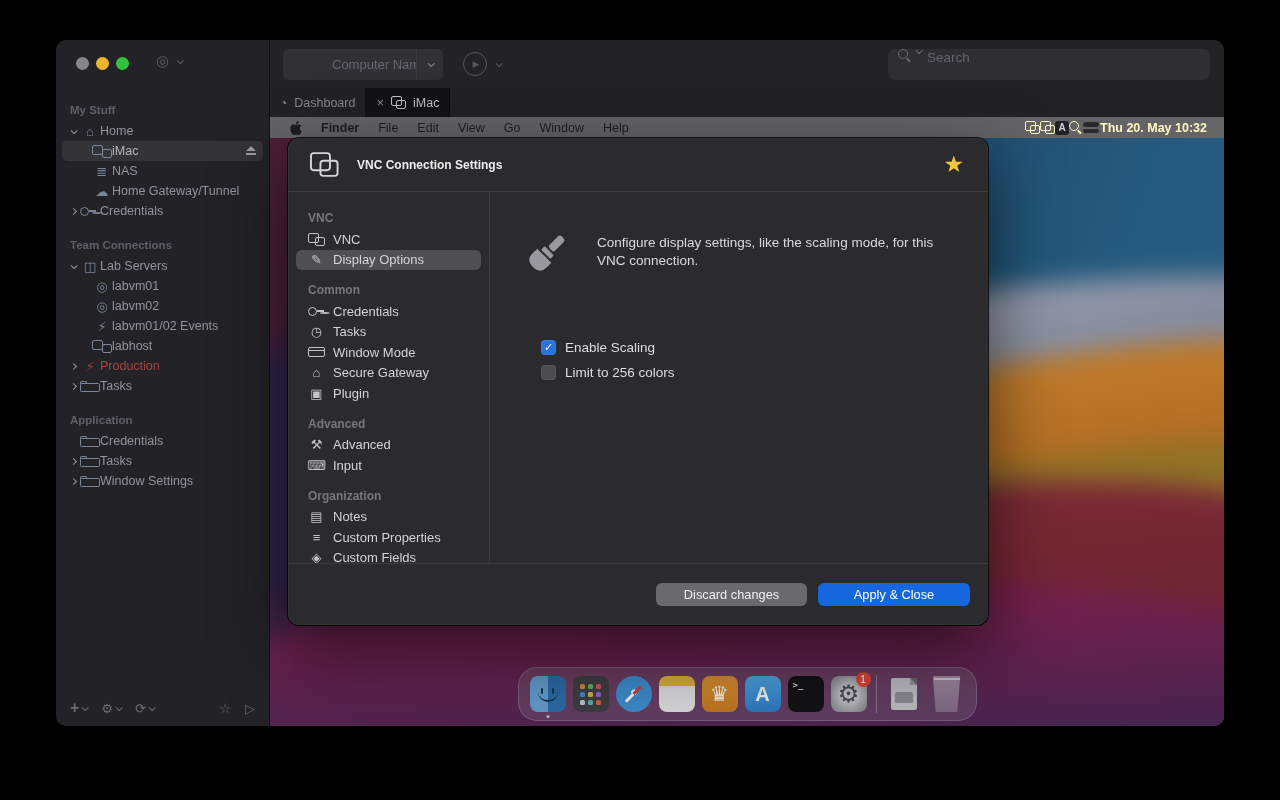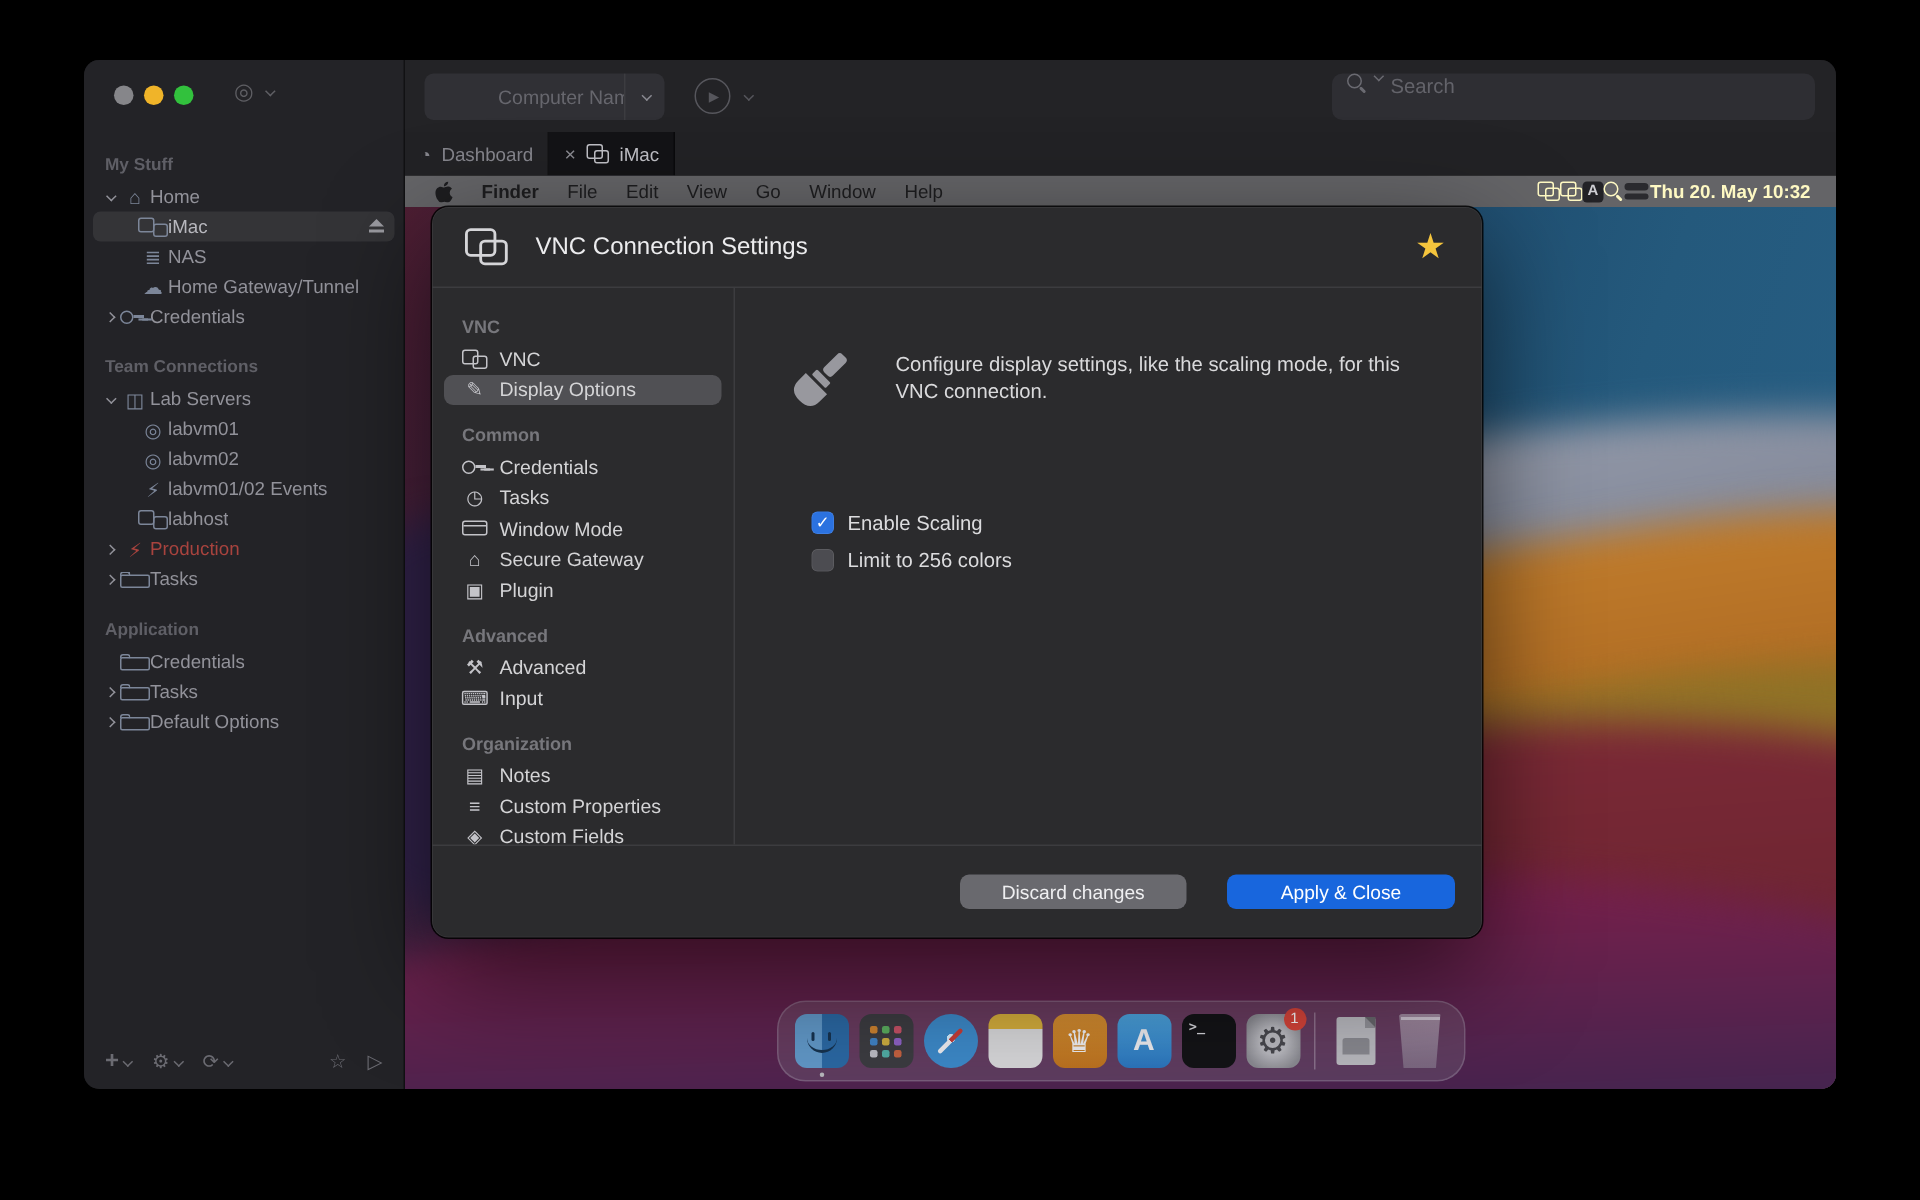--- a/index.html
+++ b/index.html
@@ -143,40 +143,40 @@
   .dk-trash{width:30px;height:36px;background:linear-gradient(180deg,rgba(205,205,213,.5),rgba(160,160,170,.42));
             clip-path:polygon(4% 0,96% 0,86% 100%,14% 100%);border-radius:3px;position:relative;margin:0 3px;}
   .dk-trash::before{content:"";position:absolute;top:2px;left:2px;right:2px;height:2px;background:rgba(235,235,240,.55);}
 
   
   .dialog{position:absolute;left:232px;top:98px;width:700px;height:487px;border-radius:11px;background:#2b2b2d;z-index:50;
           box-shadow:0 0 0 1px rgba(0,0,0,.85),0 24px 70px rgba(0,0,0,.6),inset 0 0 0 .5px rgba(255,255,255,.08);
           display:flex;flex-direction:column;color:#d6d6d8;}
   .dlg-header{flex:0 0 54px;display:flex;align-items:center;padding:0 24px 0 22px;border-bottom:1px solid #3c3c3f;}
   .dlg-hicon{color:#d5d5d8;transform:scale(1.9);transform-origin:left center;margin-right:14px;}
-  .dlg-title{font-size:16px;font-weight:400;color:#ececee;margin-left:18px;}
+  .dlg-title{font-size:12px;font-weight:700;color:#ececee;margin-left:18px;}
   .dlg-star{margin-left:auto;color:#f5c53d;font-size:23px;line-height:1;}
   .dlg-body{flex:1;display:flex;min-height:0;}
   .dlg-nav{flex:0 0 202px;border-right:1px solid #3c3c3f;padding:6px 8px 0 8px;font-size:13px;overflow:hidden;}
   .dnav-title{color:#77777c;font-weight:700;font-size:12px;padding:13px 12px 4px 12px;}
   .dnav-row{display:flex;align-items:center;gap:8px;height:20.5px;padding:0 10px 0 12px;border-radius:6px;color:#d4d4d6;}
   .dnav-row .ic{width:17px;flex:0 0 17px;display:flex;align-items:center;justify-content:center;color:#c3c3c8;font-size:13px;line-height:1;}
   .dnav-row.selected{background:#505054;}
   .dlg-content{flex:1;padding:36px 40px 0 28px;}
   .info-row{display:flex;gap:25px;align-items:flex-start;}
   .info-icon{flex:0 0 54px;}
   .info-text{font-size:13.5px;line-height:1.32;color:#dadadc;max-width:360px;margin-top:6px;}
   .cb-block{margin-top:54px;margin-left:23px;display:flex;flex-direction:column;gap:10px;}
   .cb-row{display:flex;align-items:center;gap:9px;}
   .cb{width:15px;height:15px;border-radius:4px;background:#4c4c51;box-shadow:inset 0 0 0 .5px rgba(255,255,255,.12);position:relative;}
   .cb.checked{background:#2b72e0;}
   .cb.checked::before{content:"✓";position:absolute;inset:0;display:flex;align-items:center;justify-content:center;color:#fff;font-size:11px;font-weight:700;}
   .cb-label{font-size:13.5px;color:#dcdcde;}
   .dlg-footer{flex:0 0 62px;border-top:1px solid #3c3c3f;display:flex;align-items:center;justify-content:flex-end;gap:11px;padding:0 18px;}
-  .btn{height:23px;border:none;border-radius:6px;font-size:12.8px;font-weight:500;font-family:inherit;display:flex;align-items:center;justify-content:center;margin-left:16px;}
+  .btn{height:23px;border:none;border-radius:6px;font-size:12.8px;font-weight:500;font-family:inherit;display:flex;align-items:center;justify-content:center;}
   .btn-discard{width:151px;background:#69696e;color:#efeff1;}
   .btn-apply{width:152px;background:#1866dd;color:#fff;}
 </style>
 </head>
 <body>
 
 <div class="screen">
   <div class="app-window">
 
     <aside class="sidebar">
@@ -279,21 +279,21 @@
                 <span class="chev chev-r tiny"></span>
               </span>
               <span class="ic-folder ic"></span>
               <span class="lbl">Tasks</span>
             </div>
             <div class="srow">
               <span class="chev-slot">
                 <span class="chev chev-r tiny"></span>
               </span>
               <span class="ic-folder ic"></span>
-              <span class="lbl">Default Options</span>
+              <span class="lbl">Window Settings</span>
             </div>
           </div>
         </nav>
       <div class="side-footer" id="side-footer">
           <span class="sf-group">
             <span class="plus-g">+</span>
             <span class="chev chev-d tiny"></span>
           </span>
           <span class="sf-group">
             <span>⚙</span>

